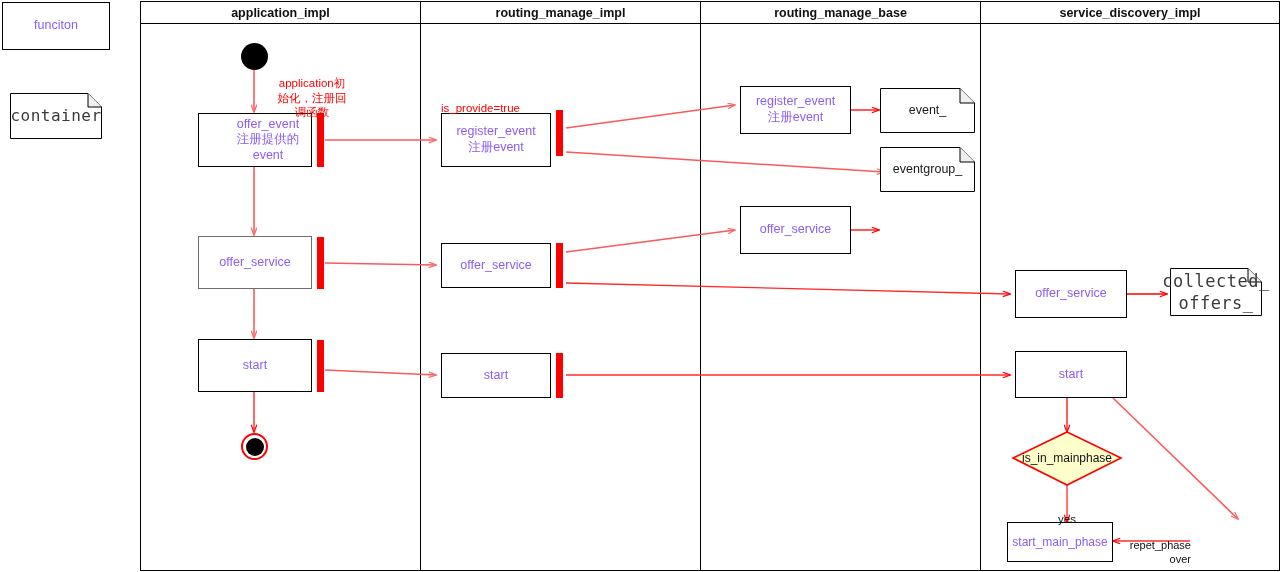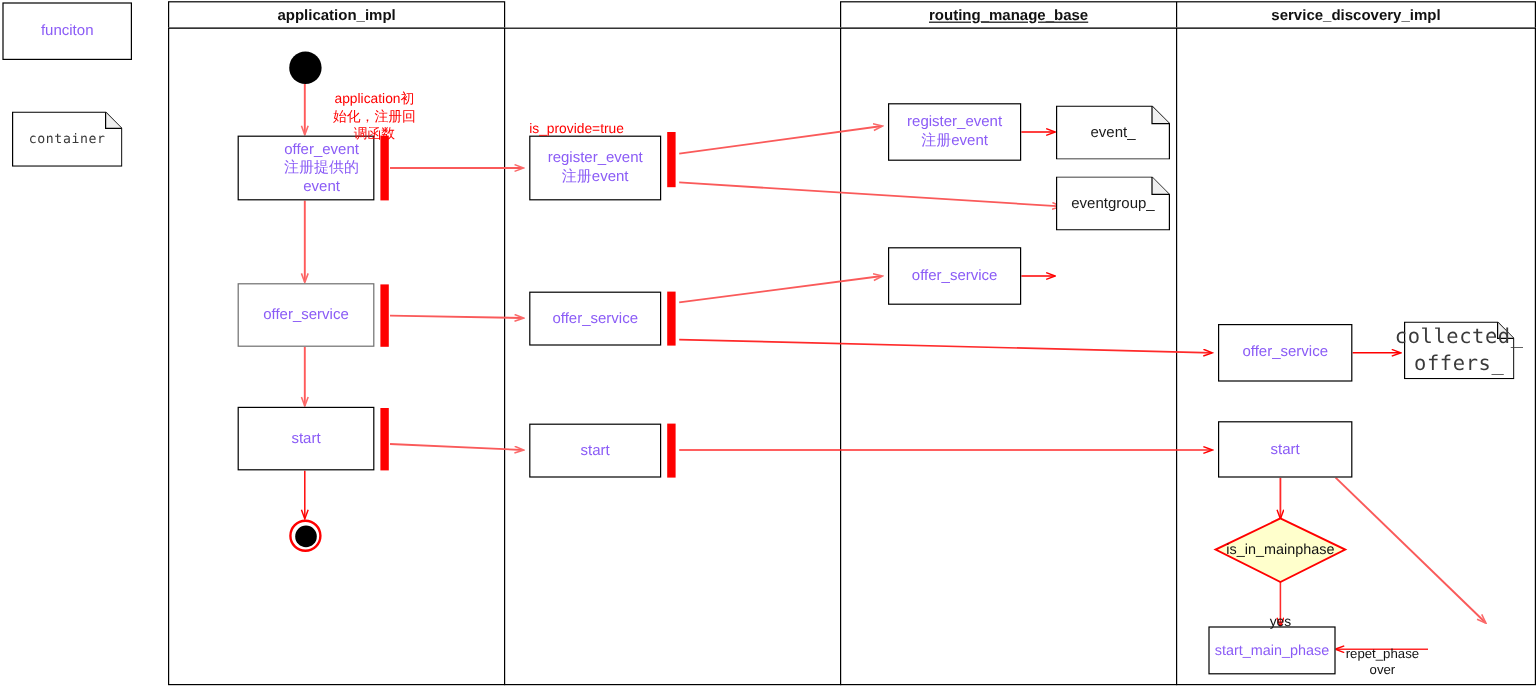--- a/index.html
+++ b/index.html
@@ -7,21 +7,21 @@
        font-family:"Liberation Sans","DejaVu Sans",sans-serif;}
   #stage{position:absolute;left:0;top:0;width:1281px;height:572px;}
   svg.layer{position:absolute;left:0;top:0;width:1281px;height:572px;overflow:visible;}
   .node{position:absolute;box-sizing:border-box;display:flex;align-items:center;
         justify-content:center;text-align:center;background:#fff;}
   .rectnode{border:1px solid #000;font-size:12.5px;color:#8b5cf6;line-height:1.25;}
   .rectnode.grey{border:1.6px solid #6e6e6e;}
   .notenode{font-size:12.5px;color:#1a1a1a;line-height:1.3;}
   .notenode .noteinner{position:absolute;inset:0;display:flex;align-items:center;
         justify-content:center;text-align:center;padding:2px 6px;box-sizing:border-box;}
-  .mono{font-family:"DejaVu Sans Mono","Liberation Mono",monospace;font-size:11px;
+  .mono{font-family:"DejaVu Sans Mono","Liberation Mono",monospace;font-size:16px;
         letter-spacing:.5px;color:#3a3a3a;}
   .lanehdr{position:absolute;box-sizing:border-box;border:1px solid #000;
         display:flex;align-items:center;justify-content:center;
         font-size:12.5px;font-weight:bold;color:#111;background:#fff;}
   .lanebody{position:absolute;box-sizing:border-box;border:1px solid #000;background:#fff;}
   .actbar{position:absolute;background:#fe0000;}
   .edgelbl{position:absolute;color:#ff0000;font-size:11.5px;line-height:1.25;
         text-align:center;white-space:pre-line;}
   .edgelbl.blk{color:#111;}
   .diamondlbl{position:absolute;font-size:12px;color:#111;text-align:center;
@@ -41,21 +41,24 @@
     <svg width="92" height="46" style="position:absolute;left:0;top:0;">
       <path d="M0.5,0.5 L78,0.5 L91.5,14 L91.5,45.5 L0.5,45.5 Z" fill="#fff" stroke="#000" stroke-width="1"></path>
       <path d="M78,0.5 L78,14 L91.5,14" fill="#f0f0f0" stroke="#000" stroke-width="1"></path>
     </svg>
     <span class="noteinner mono">container</span>
   </div>
 
   <div class="lanehdr" style="left:140px;top:1px;width:281px;height:23px;">
     <span>application_impl</span>
   </div>
-  <div class="lanehdr" style="left:700px;top:1px;width:281px;height:23px;text-decoration:underline;">
+  <div class="lanehdr" style="left:420px;top:1px;width:281px;height:23px;">
+    <span>routing_manage_impl</span>
+  </div>
+  <div class="lanehdr" style="left:700px;top:1px;width:281px;height:23px;">
     <span>routing_manage_base</span>
   </div>
   <div class="lanehdr" style="left:980px;top:1px;width:300px;height:23px;">
     <span>service_discovery_impl</span>
   </div>
 
   <div class="lanebody" style="left:140px;top:23px;width:281px;height:548px;"></div>
   <div class="lanebody" style="left:420px;top:23px;width:281px;height:548px;"></div>
   <div class="lanebody" style="left:700px;top:23px;width:281px;height:548px;"></div>
   <div class="lanebody" style="left:980px;top:23px;width:300px;height:548px;"></div>
@@ -196,18 +199,18 @@
   </div>
 
   <div class="edgelbl" style="left:441px;top:87px;width:120px;text-align:left;">
     <span>is_provide=true</span>
   </div>
 
   <div class="edgelbl blk" style="left:1047px;top:498px;width:40px;">
     <span>yes</span>
   </div>
 
-  <div class="edgelbl blk" style="left:1113px;top:525px;width:78px;font-size:11px;">
+  <div class="edgelbl blk" style="left:1113px;top:525px;width:78px;font-size:11px;text-align:right;">
     <span>repet_phase
 over</span>
   </div>
 
 </div>
 
 </body></html>

